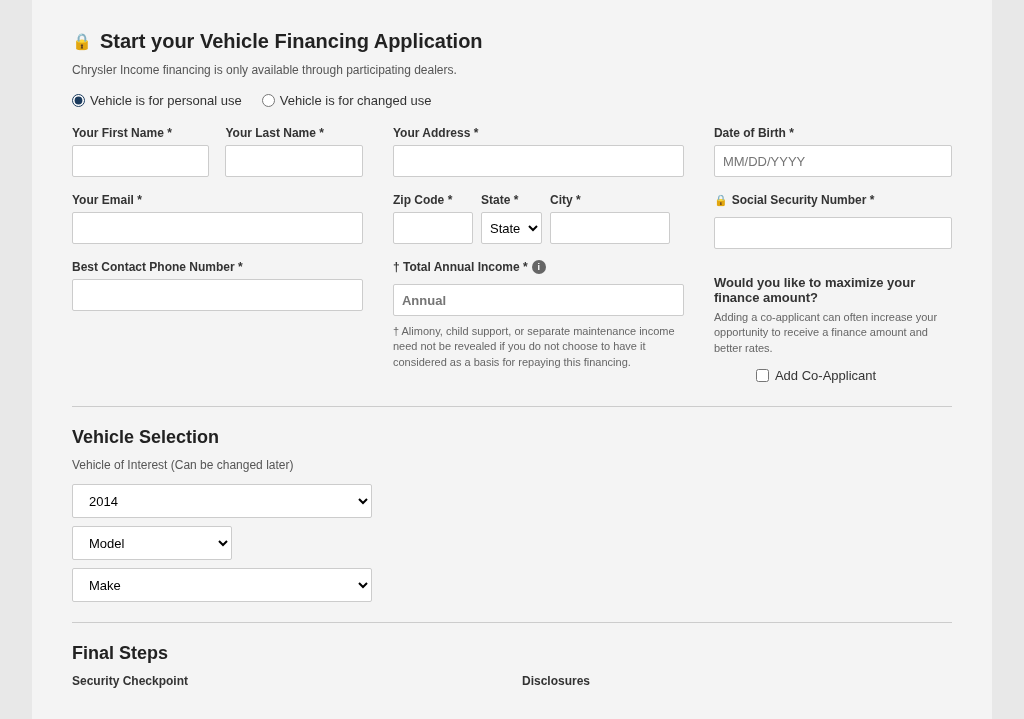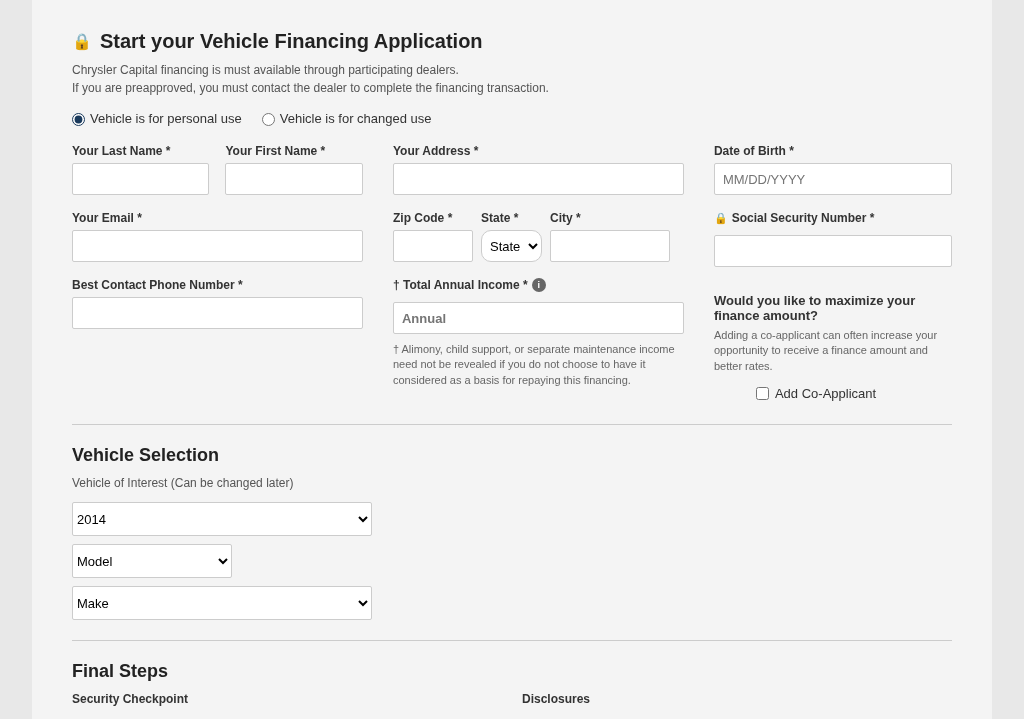--- a/index.html
+++ b/index.html
@@ -41,21 +41,21 @@
       margin-bottom: 12px;
     }
     .radio-group {
       display: flex;
       align-items: center;
       gap: 20px;
       margin-bottom: 18px;
     }
     .radio-label {
       display: flex;
-      align-items: flex-end;
+      align-items: center;
       gap: 5px;
       font-size: 13px;
       cursor: pointer;
     }
     .radio-label input[type="radio"] {
       accent-color: #1a3a5c;
     }
     .form-row {
       margin-bottom: 16px;
     }
@@ -81,21 +81,21 @@
       align-items: flex-end;
     }
     .zip-field { width: 80px; flex-shrink: 0; }
     .state-select-wrap { flex-shrink: 0; }
     .state-select {
       height: 32px;
       border: 1px solid #ccc;
       background: #fff;
       font-size: 13px;
       padding: 0 4px;
-      border-radius: 10px;
+      border-radius: 2px;
     }
     .city-field { flex: 1; }
     .ssn-label-row {
       display: flex;
       align-items: center;
       gap: 4px;
       margin-bottom: 5px;
     }
     .ssn-lock {
       font-size: 11px;
@@ -168,21 +168,21 @@
       display: flex;
       flex-direction: column;
       gap: 8px;
       max-width: 300px;
     }
     .vehicle-select {
       height: 34px;
       border: 1px solid #ccc;
       background: #fff;
       font-size: 13px;
-      padding: 0 0;
+      padding: 0 12px;
       border-radius: 2px;
       width: 100%;
     }
     .final-steps-grid {
       display: grid;
       grid-template-columns: 1fr 1fr;
       gap: 20px;
       align-items: start;
     }
     .security-checkpoint-title {
@@ -223,45 +223,44 @@
 </head>
 <body>
 
 <div class="page-container">
 
   <div class="section-header">
     <span class="lock-icon">🔒</span>
     <h1>Start your Vehicle Financing Application</h1>
   </div>
   <p class="subtitle">
-    <span>Chrysler Capital financing is must available through participating dealers.</span><br>
-    <span>If you are preapproved, you must contact the dealer to complete the financing transaction.</span>
+    <span>Chrysler Income financing is only available through participating dealers.</span><br>
   </p>
 
   <div class="radio-group">
     <label class="radio-label">
       <input type="radio" name="vehicle_use" checked="" style="">
       <span>Vehicle is for personal use</span>
     </label>
     <label class="radio-label">
       <input type="radio" name="vehicle_use" style="">
       <span>Vehicle is for changed use</span>
     </label>
   </div>
 
   <div class="main-form-layout">
 
     <div class="form-left">
       <div class="name-row">
         <div class="form-row">
+          <label class="form-label">Your First Name *</label>
+          <input type="text" class="form-input" style="">
+        </div>
+        <div class="form-row">
           <label class="form-label">Your Last Name *</label>
-          <input type="text" class="form-input" style="">
-        </div>
-        <div class="form-row">
-          <label class="form-label">Your First Name *</label>
           <input type="text" class="form-input" style="">
         </div>
       </div>
       <div class="form-row">
         <label class="form-label">Your Email *</label>
         <input type="text" class="form-input" style="width: 100%; max-width: 320px;">
       </div>
       <div class="form-row">
         <label class="form-label">Best Contact Phone Number *</label>
         <input type="text" class="form-input" style="width: 100%; max-width: 320px;">

